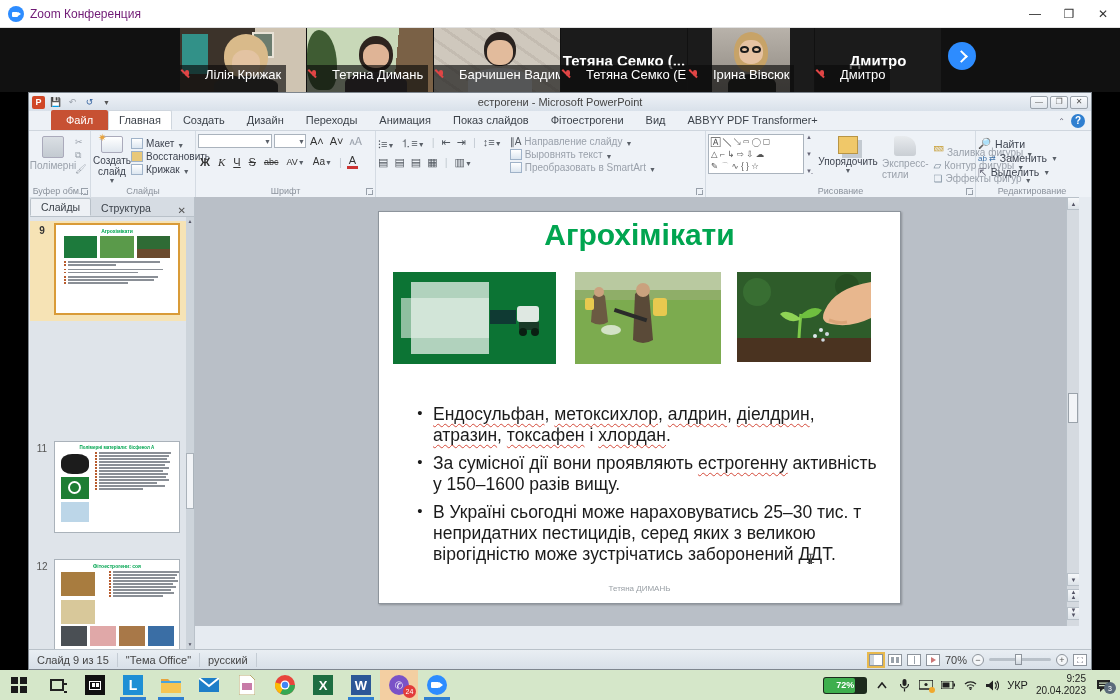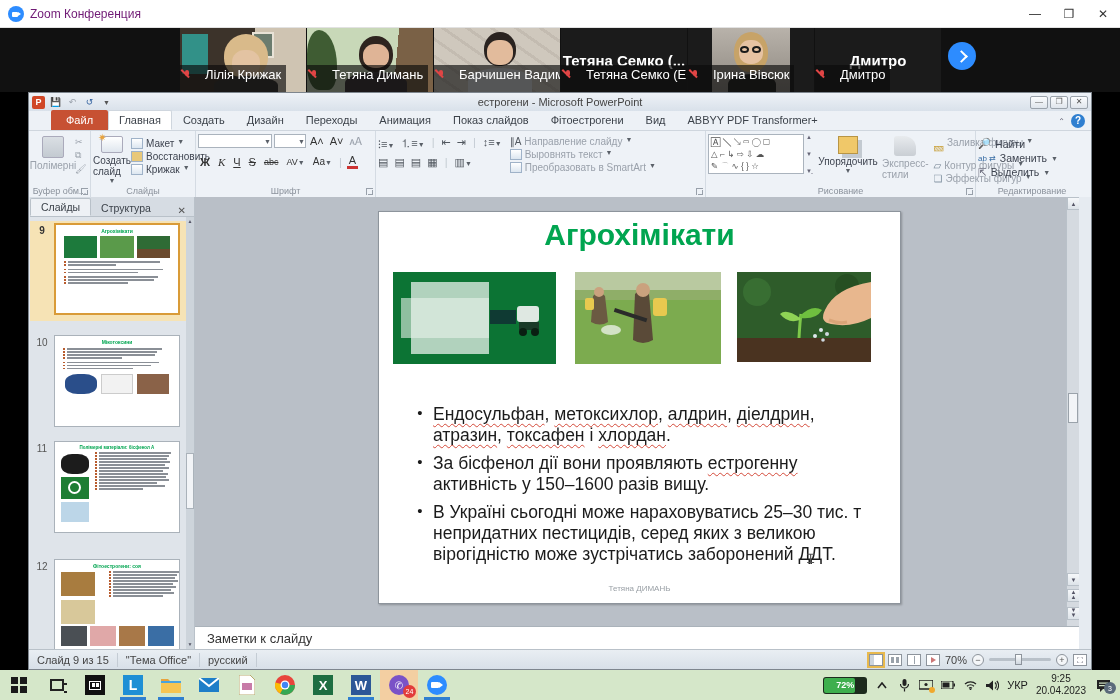--- a/index.html
+++ b/index.html
@@ -52,21 +52,21 @@
   .tabs-right{margin-left:auto;display:flex;align-items:center;gap:6px;margin-right:6px;margin-bottom:2px;}
   .helpbtn{width:14px;height:14px;border-radius:50%;background:#2f7fd0;color:#fff;font-size:10px;line-height:14px;text-align:center;font-weight:bold;}
   .ppt-ribbon{position:absolute;left:0;top:38px;width:100%;height:66px;background:#eef2f7;display:flex;}
   .rgroup{position:relative;height:100%;border-right:1px solid #d4dbe3;padding:3px 2px 13px;}
   .rglabel{position:absolute;left:0;right:0;bottom:1px;text-align:center;font-size:9px;color:#8a919b;}
   .dlauncher{position:absolute;right:2px;bottom:2px;width:7px;height:7px;border-left:1px solid #98a0aa;border-top:1px solid #98a0aa;}
   .dlauncher:after{content:"";position:absolute;right:0;bottom:0;width:4px;height:4px;border-right:1px solid #98a0aa;border-bottom:1px solid #98a0aa;}
   .bigbtn{display:flex;flex-direction:column;align-items:center;font-size:10px;color:#9aa1ab;width:44px;}
   .bigbtn .ic{width:22px;height:22px;margin:2px 0;}
   .minirow{display:flex;flex-direction:column;gap:2px;font-size:10px;color:#3e4450;}
-  .mini{display:flex;align-items:flex-start;gap:3px;white-space:nowrap;}
+  .mini{display:flex;align-items:flex-end;gap:3px;white-space:nowrap;}
   .mic16{width:12px;height:11px;flex:0 0 12px;border:1px solid #9fb2c8;background:linear-gradient(#fff,#dce6f0);}
   .caret{font-size:7px;color:#5a6068;}
   .combo{height:14px;border:1px solid #aab3bd;background:#fff;display:flex;align-items:center;justify-content:flex-end;font-size:8px;color:#667;}
   .fbtn{font-size:11px;color:#333;padding:0 2px;}
   .rsep{color:#c3cad2;font-size:11px;padding:0 1px;}
   .shapebox{width:96px;height:40px;border:1px solid #aab3bd;background:#fff;font-size:8.5px;color:#555;
             display:flex;flex-direction:column;justify-content:space-around;padding:1px 2px;line-height:1;}
   .shapecol{width:10px;height:40px;display:flex;flex-direction:column;align-items:center;justify-content:space-between;color:#667;font-size:6px;}
   .editrow{display:flex;align-items:center;gap:4px;font-size:10.5px;color:#3e4450;white-space:nowrap;}
 
@@ -118,21 +118,21 @@
 
   
   .taskbar{position:absolute;left:0;top:670px;width:1120px;height:30px;background:#d5e7c9;display:flex;align-items:center;}
   .tbi{width:38px;height:30px;display:flex;align-items:center;justify-content:center;position:relative;}
   .tbi .u{position:absolute;left:6px;bottom:0;width:26px;height:3px;background:#2f7fd0;}
   .badge{position:absolute;border-radius:50%;background:#e23b3b;color:#fff;font-size:7px;display:flex;align-items:center;justify-content:center;}
   .tray{margin-left:auto;display:flex;align-items:center;gap:8px;padding-right:8px;font-size:11px;color:#1c1c1c;}
   .batwidget{width:44px;height:17px;background:#1d2b1d;border-radius:3px;display:flex;align-items:center;position:relative;overflow:hidden;}
   .batfill{position:absolute;left:1px;top:1px;bottom:1px;width:70%;background:#3faf4e;border-radius:2px;}
   .battext{position:relative;width:100%;text-align:center;color:#fff;font-size:9px;font-weight:bold;}
-  .clock{text-align:center;font-size:10px;line-height:1.2;}
+  .clock{text-align:right;font-size:10px;line-height:1.2;}
   .trayicon{width:14px;height:14px;display:flex;align-items:center;justify-content:center;color:#222;}
 </style>
 </head>
 <body>
 
 <div id="root">
 
   <div class="ztitlebar">
     <span class="zlogo"></span>
     <span class="ztitle">Zoom Конференция</span>
@@ -282,21 +282,21 @@
         </div>
         <div class="rglabel">Буфер обм...</div>
         <span class="dlauncher"></span>
       </div>
 
       <div class="rgroup" style="width:105px;display:flex">
         <div class="bigbtn" style="width:48px;color:#3e4450">
           <div class="ic" style="background:linear-gradient(#fff,#dfe6ee);border:1px solid #aab;border-radius:2px;position:relative">
             <span style="position:absolute;left:-4px;top:-5px;color:#e8a33d;font-size:10px">✷</span>
           </div>
-          <span style="text-align:left;line-height:1.1">Создать слайд</span>
+          <span style="text-align:center;line-height:1.1">Создать слайд</span>
           <span class="caret">▼</span>
         </div>
         <div class="minirow" style="padding-top:4px">
           <span class="mini">
               <span class="mic16"></span>
               <span>Макет</span>
               <span class="caret">▼</span>
             </span>
           <span class="mini">
               <span class="mic16" style="background:#e8c87a"></span>
@@ -463,38 +463,20 @@
           <div class="tl" style="width:92px"></div>
             <div class="tl" style="width:48px"></div>
           <div class="tl" style="width:95px;margin-top:3px"></div>
             <div class="tl" style="width:70px"></div>
           <div class="tl" style="width:90px;margin-top:3px"></div>
             <div class="tl" style="width:86px"></div>
             <div class="tl" style="width:60px"></div>
         </div>
       </div>
 
-      <div class="thumb-item" style="top:138px">
-        <span class="tnum">10</span>
-        <div class="thumb">
-          <div class="mtitle">Мікотоксини</div>
-          <div class="tl" style="width:95px;margin-top:3px"></div>
-            <div class="tl" style="width:90px"></div>
-          <div class="tl" style="width:88px"></div>
-            <div class="tl" style="width:55px"></div>
-          <div class="tl" style="width:92px;margin-top:3px"></div>
-            <div class="tl" style="width:84px"></div>
-            <div class="tl" style="width:66px"></div>
-          <div style="display:flex;gap:4px;margin:5px 10px 0">
-            <div style="width:32px;height:20px;background:#2a4e8a;border-radius:40%"></div>
-            <div style="width:32px;height:20px;background:#f2f2f2;border:1px solid #ccc"></div>
-            <div style="width:32px;height:20px;background:#8a6248"></div>
-          </div>
-        </div>
-      </div>
 
       <div class="thumb-item" style="top:244px">
         <span class="tnum">11</span>
         <div class="thumb">
           <div class="mtitle" style="font-size:4.5px">Полімерні матеріали: бісфенол А</div>
           <div style="position:absolute;left:6px;top:12px;width:30px;height:74px">
             <div style="width:28px;height:20px;background:#1c1c1c;border-radius:40%"></div>
             <div style="width:28px;height:22px;background:#1e7d34;margin-top:3px;position:relative">
               <div style="position:absolute;left:7px;top:4px;width:13px;height:13px;border:2px solid #fff;border-radius:50%"></div>
             </div>
@@ -602,21 +584,21 @@
         <div class="bullets">
           <div class="b">
             <span class="dot">•</span>
             <span>
               <span class="wavy">Ендосульфан</span><span>, </span><span class="wavy">метоксихлор</span><span>, </span><span class="wavy">алдрин</span><span>, </span><span class="wavy">діелдрин</span><span>, </span><span class="wavy">атразин</span><span>, </span><span class="wavy">токсафен</span><span> і </span><span class="wavy">хлордан</span><span>.</span>
             </span>
           </div>
           <div class="b">
             <span class="dot">•</span>
             <span>
-              <span>За бісфенол дії вони проявляють </span><span class="wavy">естрогенну</span><span> активність у 150–1600 разів вищу.</span>
+              <span>За сумісної дії вони проявляють </span><span class="wavy">естрогенну</span><span> активність у 150–1600 разів вищу.</span>
             </span>
           </div>
           <div class="b">
             <span class="dot">•</span>
             <span>В Україні сьогодні може нараховуватись 25–30 тис. т непридатних пестицидів, серед яких з великою вірогідністю може зустрічатись заборонений ДДТ.</span>
           </div>
         </div>
 
         <span class="ibeam">Ɪ</span>
         <div class="slide-footer">Тетяна ДИМАНЬ</div>
@@ -624,23 +606,20 @@
 
       <div class="cv-scroll">
         <span class="cv-btn" style="top:0">▲</span>
         <div class="cv-thumb" style="top:196px;height:30px"></div>
         <span class="cv-btn" style="top:376px">▼</span>
         <span class="cv-btn" style="top:392px;line-height:5px">▲<br>▲</span>
         <span class="cv-btn" style="top:410px;line-height:5px">▼<br>▼</span>
       </div>
     </div>
 
-    <div class="notes">
-      <span>Заметки к слайду</span>
-    </div>
 
     <div class="statusbar">
       <span class="st-seg">Слайд 9 из 15</span>
       <span class="st-seg">"Тема Office"</span>
       <span class="st-seg">русский</span>
       <div class="st-right">
         <span class="vicon on">
             <span style="position:absolute;left:0;top:0;width:4px;height:10px;background:#cdd5dd"></span>
           </span>
         <span class="vicon">

